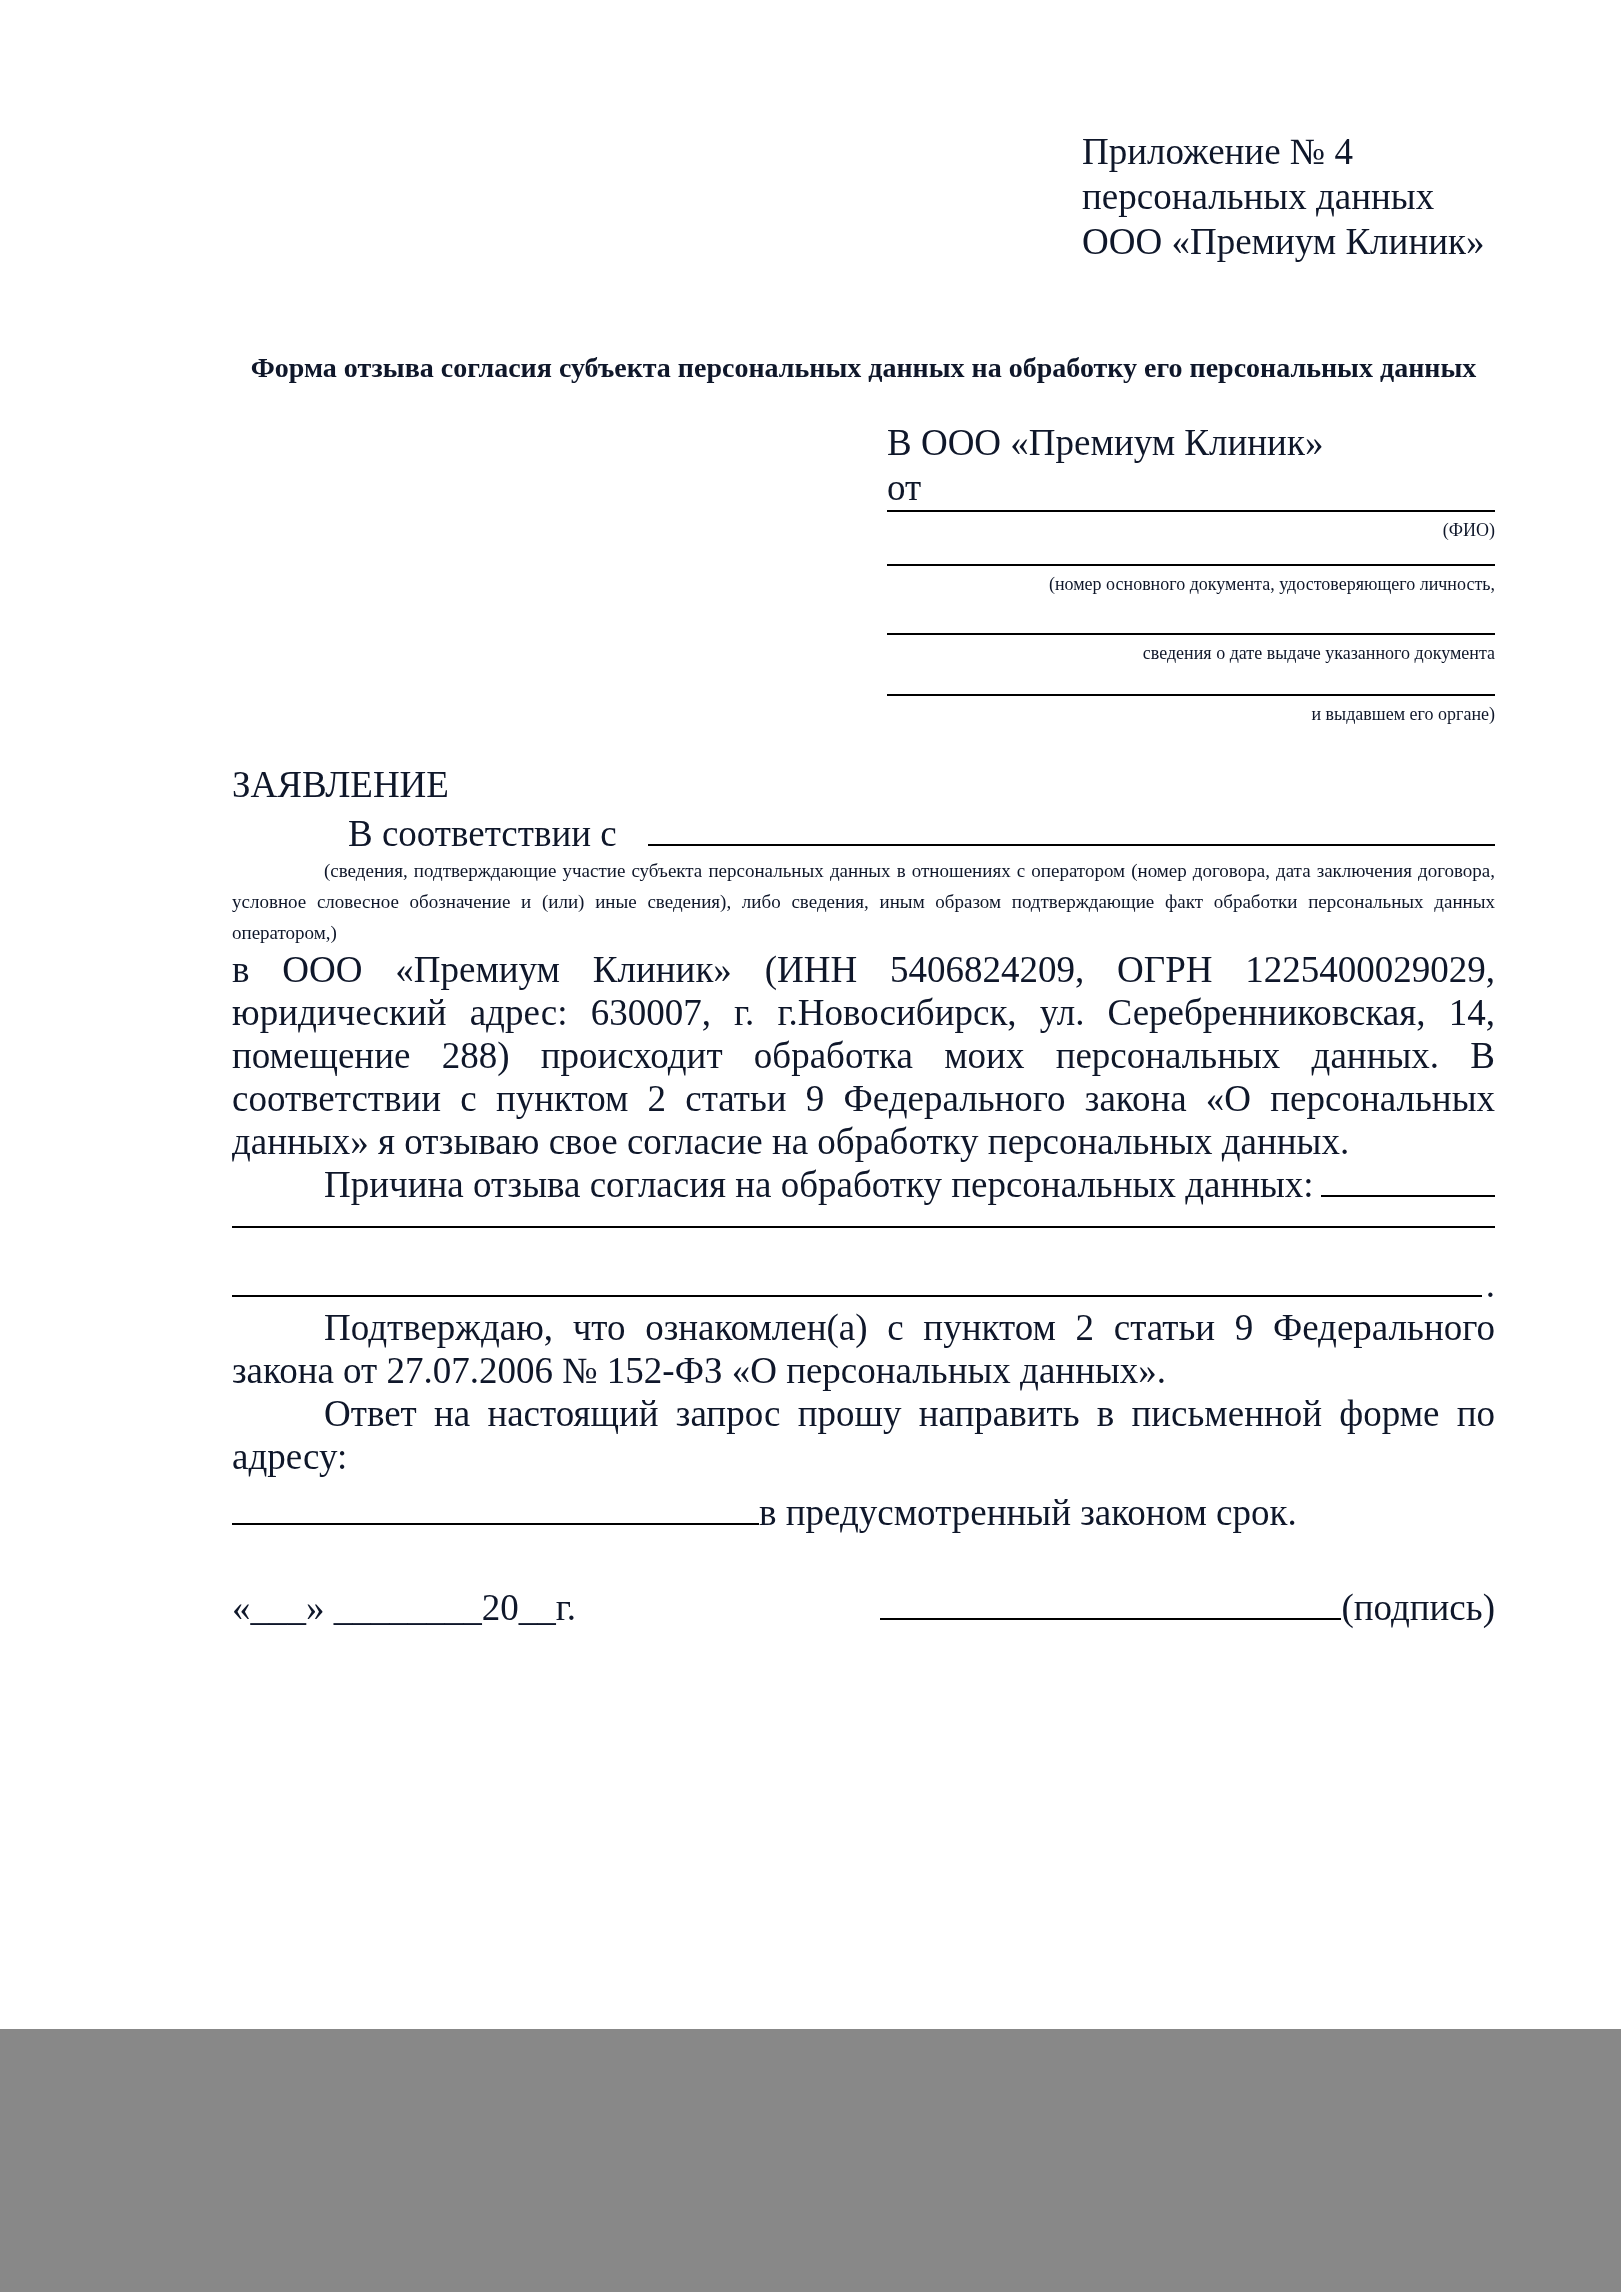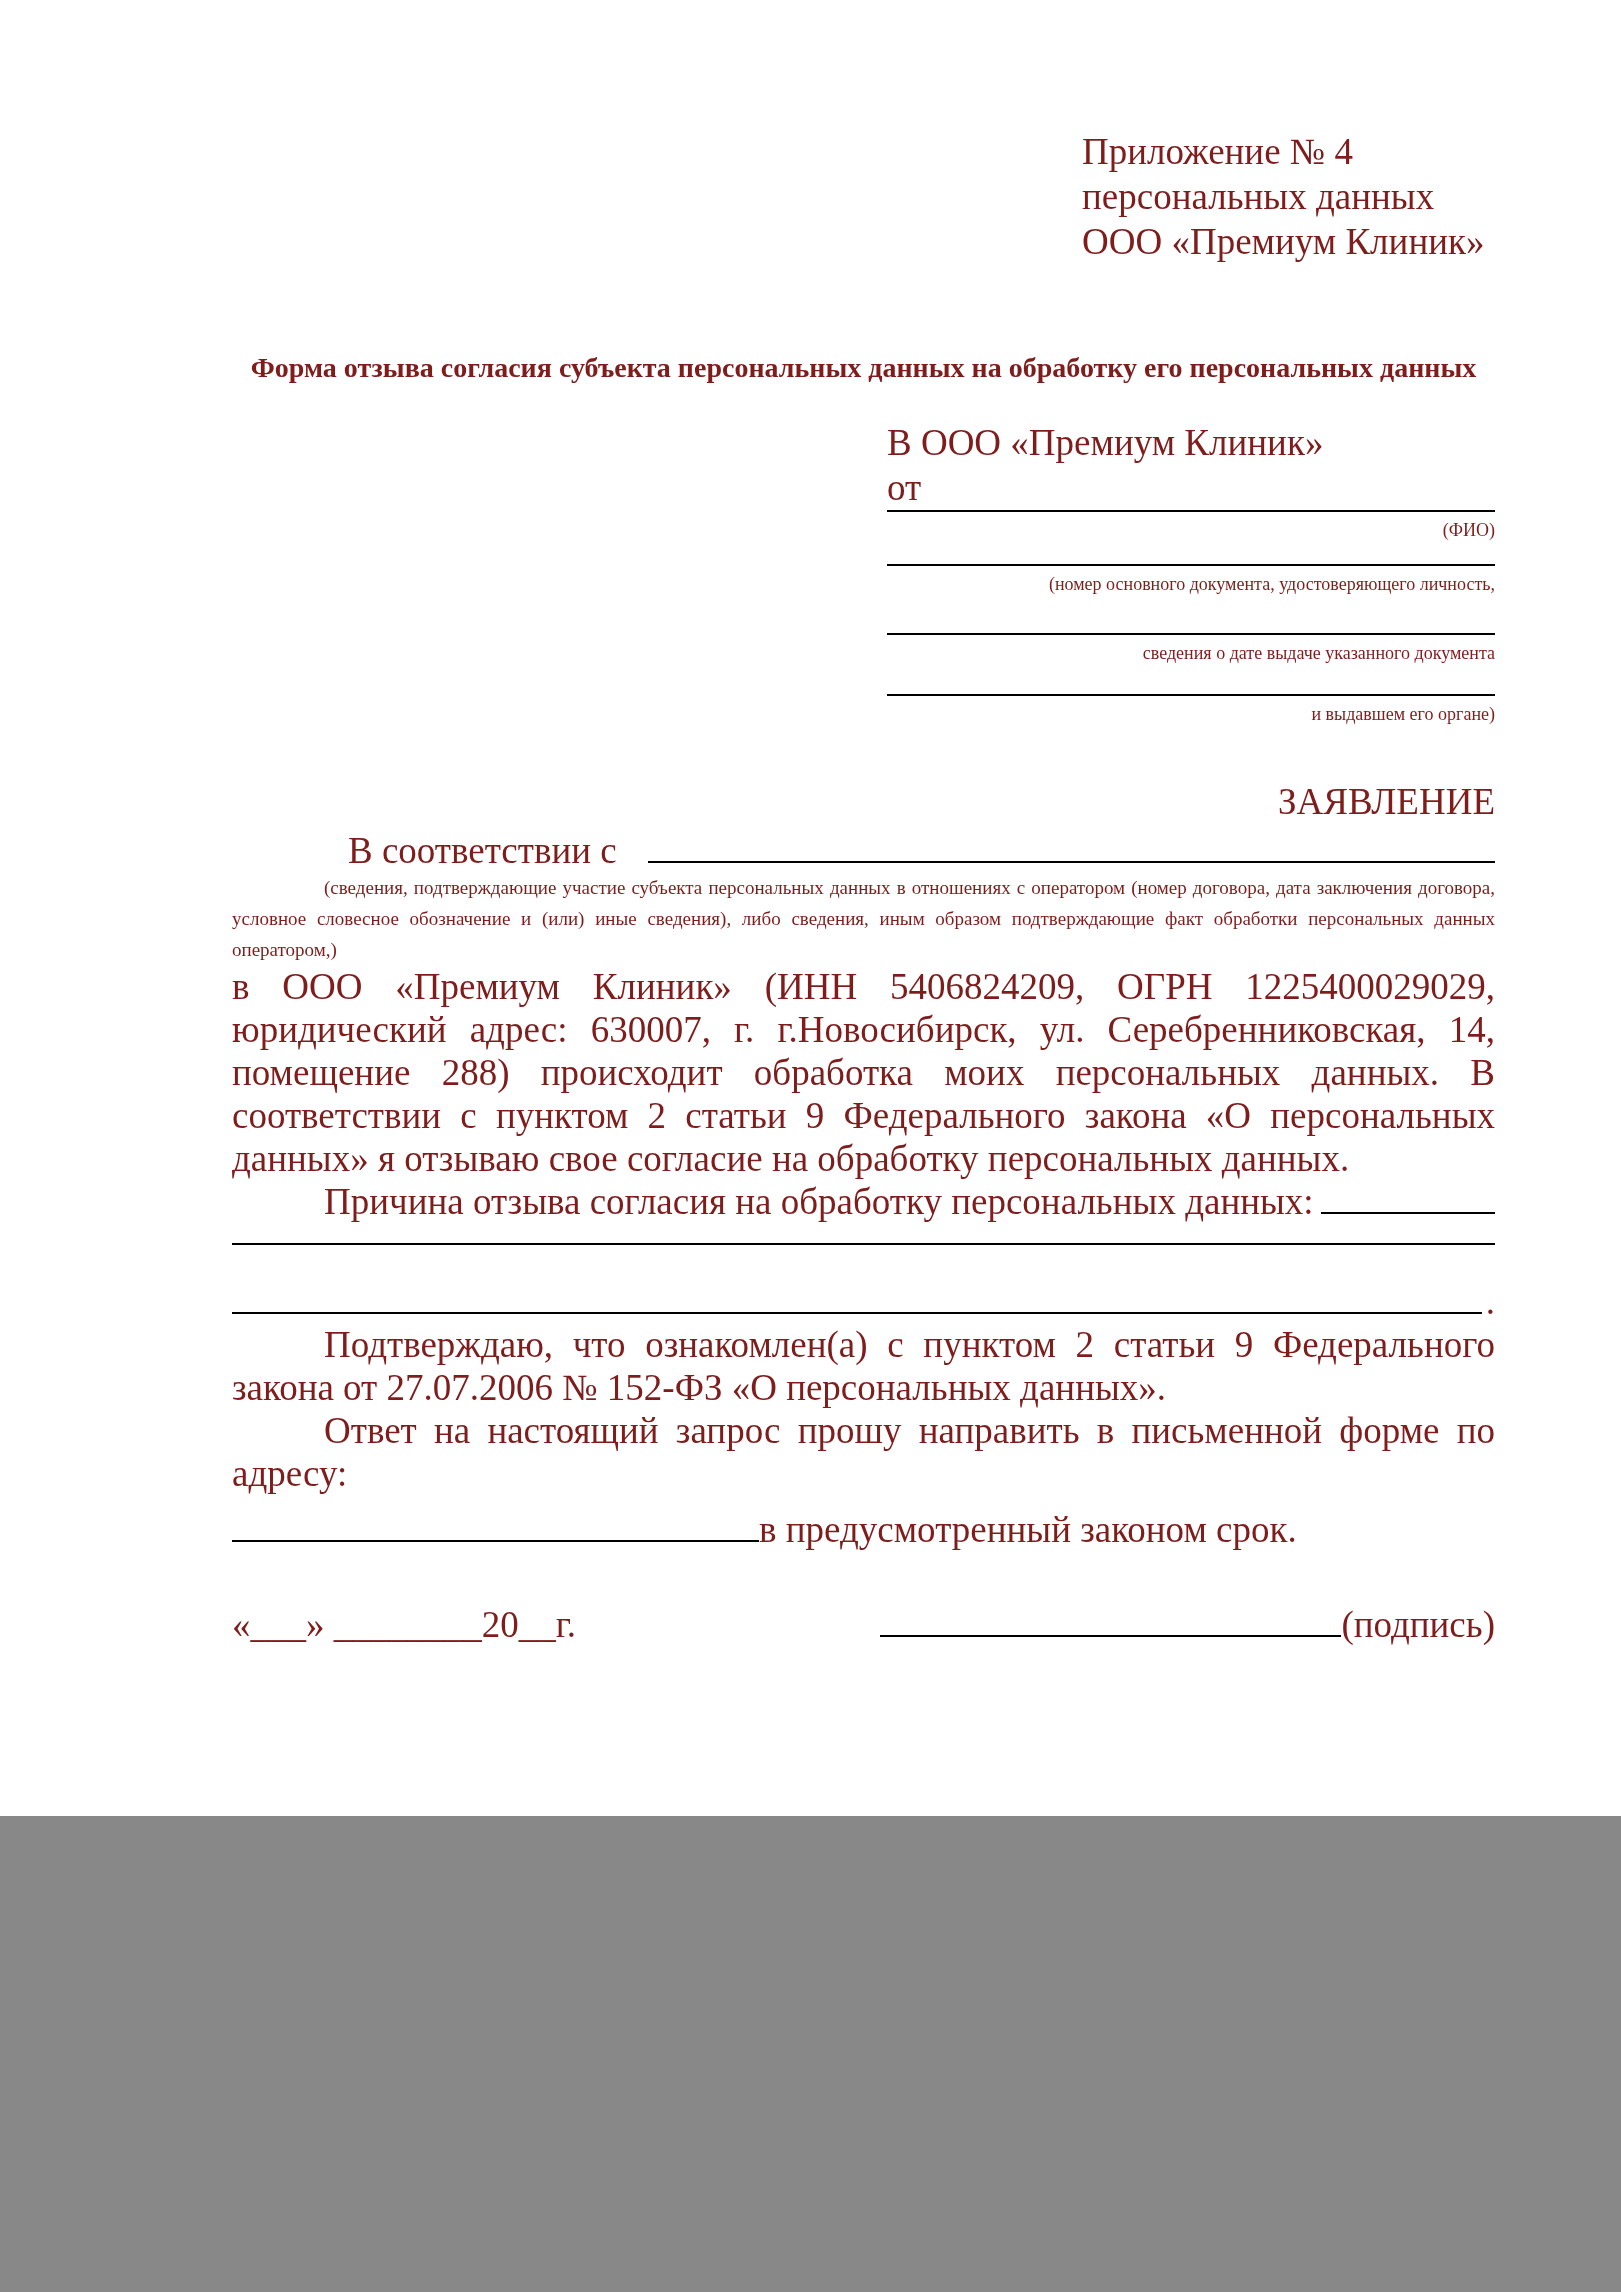--- a/index.html
+++ b/index.html
@@ -1,20 +1,20 @@
 <!DOCTYPE html>
 <html lang="ru"><head>
 <meta charset="utf-8">
 <style>
   html,body{margin:0;padding:0;background:#888;}
   .page{
     position:relative;
-    width:1621px;height:1816px;
+    width:1621px;height:2029px;
     margin:0 auto;
-    background:#ffffff;color:#7f1d1d;
+    background:#ffffff;color:#0f172a;
     font-family:"Liberation Serif","DejaVu Serif",serif;
     font-size:37px;line-height:43px;
     box-sizing:border-box;
     padding:129px 126px 12px 232px;
   }
   p{margin:0;}
   .annex{margin-left:850px;line-height:45px;}
   .doc-title{
     margin:78px 0 0 0;
     text-align:center;
@@ -26,22 +26,22 @@
   .addressee .u{width:100%;}
   .addressee .u2{margin-top:17.6px;}
   .addressee .u3{margin-top:33px;}
   .addressee .u4{margin-top:25.5px;}
   .cap{
     text-align:right;
     font-size:18px;line-height:32px;
     padding-top:2px;
   }
   .heading{
-    text-align:right;
-    margin-top:50px;
+    text-align:left;
+    margin-top:33px;
   }
   .row{display:flex;align-items:baseline;}
   .indent{width:92px;flex:0 0 92px;}
   .fill-u{flex:1 1 auto;border-bottom:2.9px solid #000;margin-left:7.8px;}
   .accordance{margin-top:5.9px;gap:24px;}
   .small{
     font-size:19px;line-height:31px;
     text-align:justify;
     text-indent:92px;
   }

